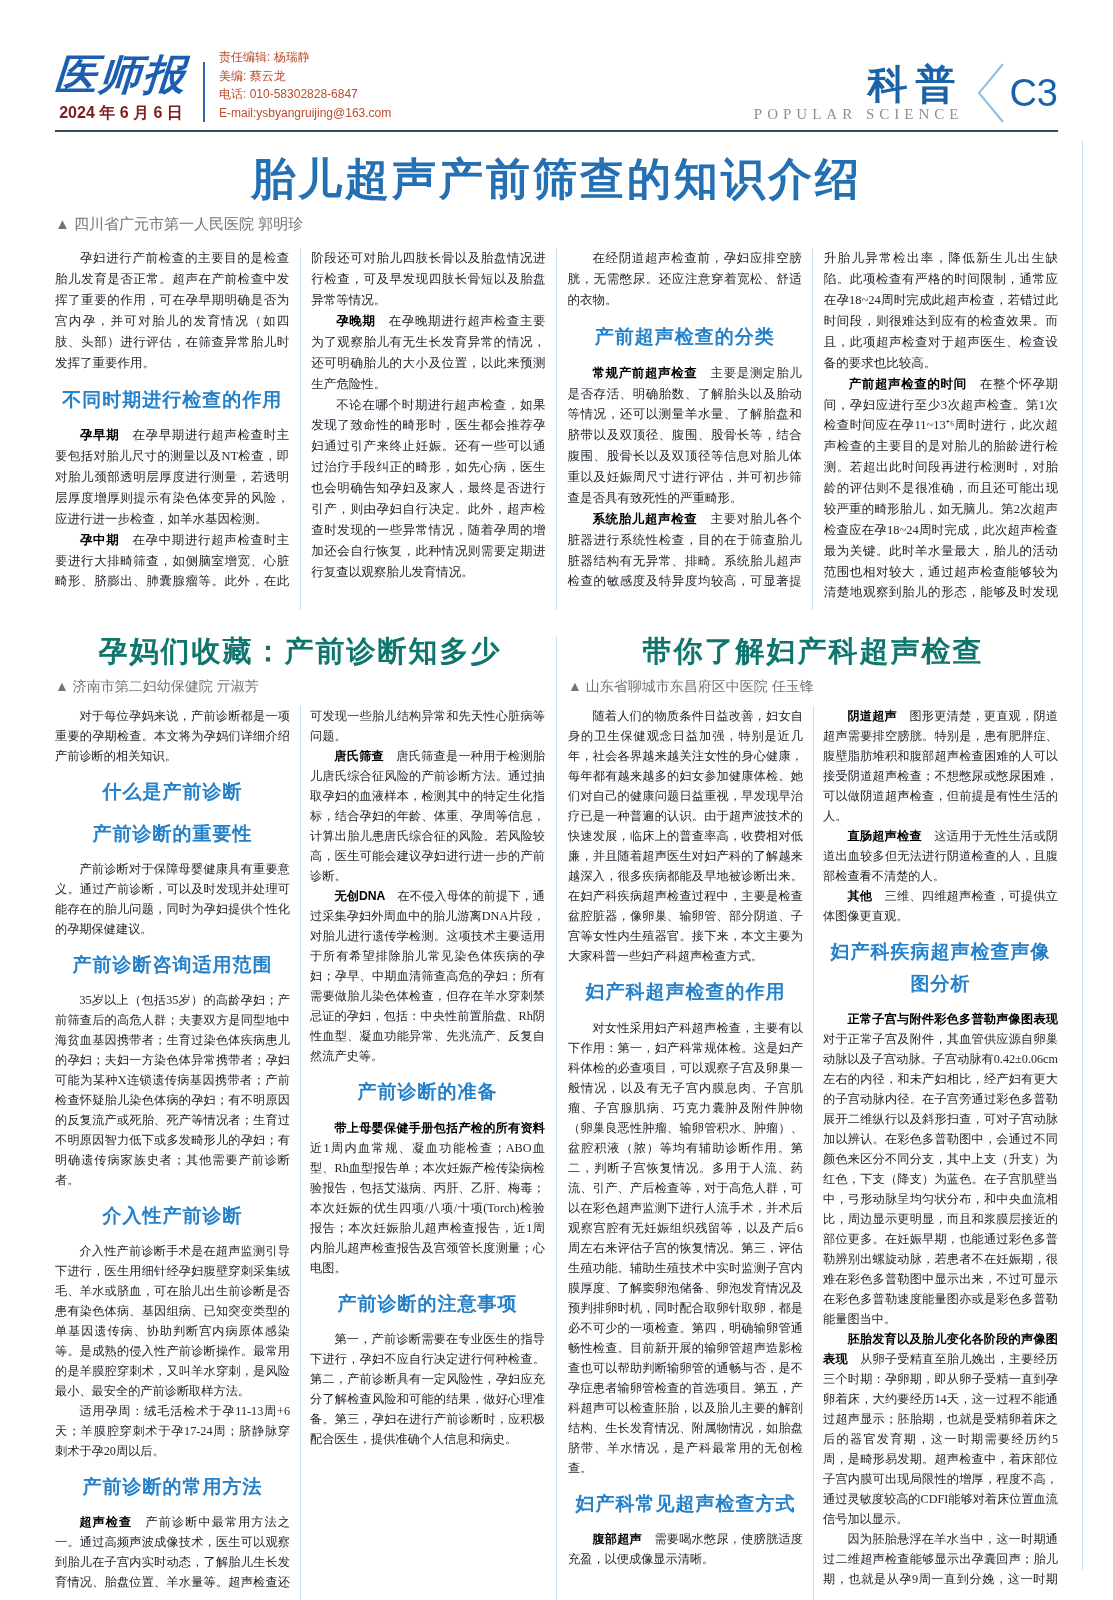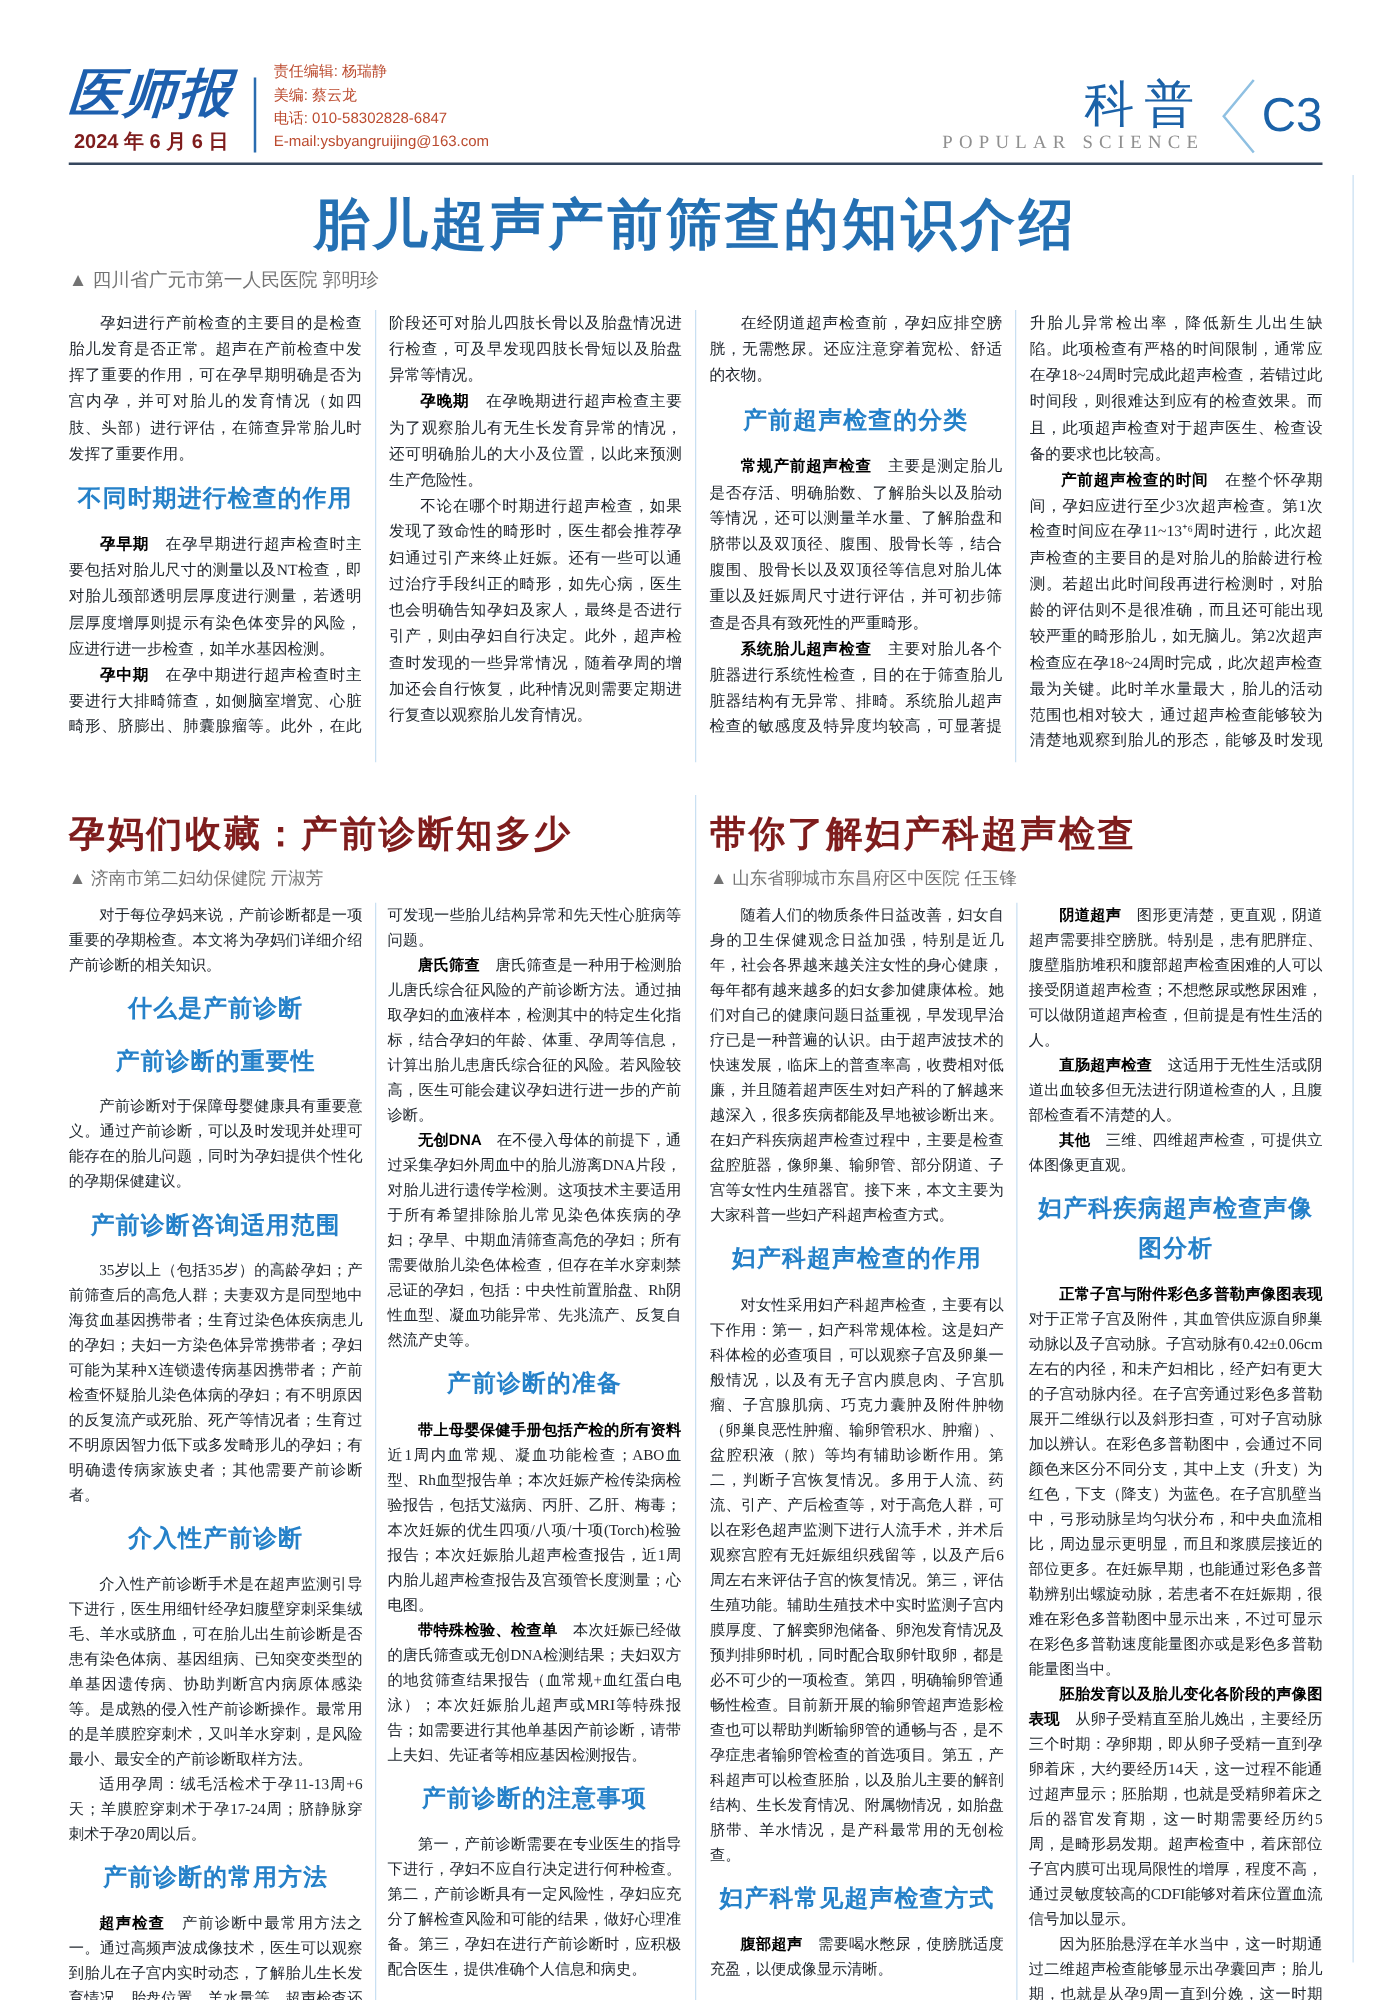--- a/index.html
+++ b/index.html
@@ -10,21 +10,21 @@
   
   .masthead{display:flex;align-items:flex-end;border-bottom:2px solid #36475e;padding-bottom:6px;}
   .mh-left{display:flex;flex-direction:column;align-items:center;}
   .logo{font-family:"Liberation Sans",sans-serif;font-weight:700;font-style:italic;
         font-size:42px;line-height:1.05;color:#1d5fae;transform:skewX(-4deg);letter-spacing:2px;}
   .issue-date{font-size:16px;font-weight:700;color:#7f1d1d;margin-top:6px;font-family:"Liberation Sans",sans-serif;}
   .mh-divider{width:2px;background:#2a6cb0;height:60px;margin:0 14px 2px 16px;}
   .mh-info{font-family:"Liberation Sans",sans-serif;font-size:12px;line-height:1.55;color:#bb4a2e;padding-bottom:2px;}
   .mh-right{margin-left:auto;display:flex;align-items:center;}
   .sec-stack{text-align:right;margin-right:4px;}
-  .sec-cn{font-family:"Liberation Sans",sans-serif;font-weight:400;font-size:40px;line-height:1;
+  .sec-cn{font-family:"Liberation Sans",sans-serif;font-weight:700;font-size:40px;line-height:1;
           color:#1b62a8;letter-spacing:8px;}
   .sec-en{font-family:"Liberation Serif",serif;font-size:15px;color:#8f8f8f;letter-spacing:5px;margin-top:2px;}
   .chevron{margin:0 2px 0 6px;}
   .page-no{font-family:"Liberation Sans",sans-serif;font-weight:400;font-size:38px;color:#1b62a8;line-height:1;}
 
   
   .main-title{margin:18px 0 6px;text-align:center;font-family:"Liberation Sans",sans-serif;
               font-weight:700;font-size:44px;color:#2470b3;letter-spacing:3px;}
   .byline{text-align:left;font-family:"Liberation Sans",sans-serif;font-size:15px;color:#737373;margin:0 0 14px;}
 
@@ -33,22 +33,22 @@
           height:362px;column-fill:auto;overflow:hidden;font-size:12.5px;line-height:1.67;}
   .para{margin:0;text-indent:2em;}
   .lead{font-family:"Liberation Sans",sans-serif;color:#000;}
   .sec-heading{font-family:"Liberation Sans",sans-serif;font-weight:700;color:#2581c9;
                font-size:19px;text-align:center;margin:10px 0;letter-spacing:1px;break-inside:avoid;}
 
   
   .lower{display:flex;margin-top:22px;}
   .half{width:490px;}
   .divider-v{width:1px;background:#c9e0f2;margin:4px 11px 0;}
-  .half-title{margin:16px 0 6px;font-family:"Liberation Sans",sans-serif;
-              font-weight:700;font-size:29px;color:#7f1d1d;letter-spacing:2px;}
+  .half-title{margin:0 0 6px;text-align:center;font-family:"Liberation Sans",sans-serif;
+              font-weight:700;font-size:29px;color:#0f766e;letter-spacing:2px;}
   .half .byline{font-size:14px;margin-bottom:10px;}
   .cols-2{column-count:2;column-gap:20px;column-rule:1px solid #c9e0f2;
           height:902px;column-fill:auto;overflow:hidden;font-size:12.2px;line-height:1.64;}
 
   .edge-line{position:absolute;right:30px;top:140px;height:1430px;width:1px;background:#c9e0f2;}
 </style>
 </head>
 <body>
 
 <div class="page">
@@ -109,21 +109,20 @@
             <p class="para">35岁以上（包括35岁）的高龄孕妇；产前筛查后的高危人群；夫妻双方是同型地中海贫血基因携带者；生育过染色体疾病患儿的孕妇；夫妇一方染色体异常携带者；孕妇可能为某种X连锁遗传病基因携带者；产前检查怀疑胎儿染色体病的孕妇；有不明原因的反复流产或死胎、死产等情况者；生育过不明原因智力低下或多发畸形儿的孕妇；有明确遗传病家族史者；其他需要产前诊断者。</p>
             <h3 class="sec-heading">介入性产前诊断</h3>
             <p class="para">介入性产前诊断手术是在超声监测引导下进行，医生用细针经孕妇腹壁穿刺采集绒毛、羊水或脐血，可在胎儿出生前诊断是否患有染色体病、基因组病、已知突变类型的单基因遗传病、协助判断宫内病原体感染等。是成熟的侵入性产前诊断操作。最常用的是羊膜腔穿刺术，又叫羊水穿刺，是风险最小、最安全的产前诊断取样方法。</p>
             <p class="para">适用孕周：绒毛活检术于孕11-13周+6天；羊膜腔穿刺术于孕17-24周；脐静脉穿刺术于孕20周以后。</p>
             <h3 class="sec-heading">产前诊断的常用方法</h3>
             <p class="para"><b class="lead">超声检查　</b>产前诊断中最常用方法之一。通过高频声波成像技术，医生可以观察到胎儿在子宫内实时动态，了解胎儿生长发育情况、胎盘位置、羊水量等。超声检查还可发现一些胎儿结构异常和先天性心脏病等问题。</p>
             <p class="para"><b class="lead">唐氏筛查　</b>唐氏筛查是一种用于检测胎儿唐氏综合征风险的产前诊断方法。通过抽取孕妇的血液样本，检测其中的特定生化指标，结合孕妇的年龄、体重、孕周等信息，计算出胎儿患唐氏综合征的风险。若风险较高，医生可能会建议孕妇进行进一步的产前诊断。</p>
             <p class="para"><b class="lead">无创DNA　</b>在不侵入母体的前提下，通过采集孕妇外周血中的胎儿游离DNA片段，对胎儿进行遗传学检测。这项技术主要适用于所有希望排除胎儿常见染色体疾病的孕妇；孕早、中期血清筛查高危的孕妇；所有需要做胎儿染色体检查，但存在羊水穿刺禁忌证的孕妇，包括：中央性前置胎盘、Rh阴性血型、凝血功能异常、先兆流产、反复自然流产史等。</p>
             <h3 class="sec-heading">产前诊断的准备</h3>
             <p class="para"><b class="lead">带上母婴保健手册包括产检的所有资料　</b>近1周内血常规、凝血功能检查；ABO血型、Rh血型报告单；本次妊娠产检传染病检验报告，包括艾滋病、丙肝、乙肝、梅毒；本次妊娠的优生四项/八项/十项(Torch)检验报告；本次妊娠胎儿超声检查报告，近1周内胎儿超声检查报告及宫颈管长度测量；心电图。</p>
-            <p class="para"><b class="lead">带特殊检验、检查单　</b>本次妊娠已经做的唐氏筛查或无创DNA检测结果；夫妇双方的地贫筛查结果报告（血常规+血红蛋白电泳）；本次妊娠胎儿超声或MRI等特殊报告；如需要进行其他单基因产前诊断，请带上夫妇、先证者等相应基因检测报告。</p>
             <h3 class="sec-heading">产前诊断的注意事项</h3>
             <p class="para">第一，产前诊断需要在专业医生的指导下进行，孕妇不应自行决定进行何种检查。第二，产前诊断具有一定风险性，孕妇应充分了解检查风险和可能的结果，做好心理准备。第三，孕妇在进行产前诊断时，应积极配合医生，提供准确个人信息和病史。</p>
           </div>
       </section>
       <div class="divider-v"></div>
       <section class="half">
         <h2 class="half-title">带你了解妇产科超声检查</h2>
         <div class="byline">▲ 山东省聊城市东昌府区中医院 任玉锋</div>
         <div class="body cols-2">
             <p class="para">随着人们的物质条件日益改善，妇女自身的卫生保健观念日益加强，特别是近几年，社会各界越来越关注女性的身心健康，每年都有越来越多的妇女参加健康体检。她们对自己的健康问题日益重视，早发现早治疗已是一种普遍的认识。由于超声波技术的快速发展，临床上的普查率高，收费相对低廉，并且随着超声医生对妇产科的了解越来越深入，很多疾病都能及早地被诊断出来。在妇产科疾病超声检查过程中，主要是检查盆腔脏器，像卵巢、输卵管、部分阴道、子宫等女性内生殖器官。接下来，本文主要为大家科普一些妇产科超声检查方式。</p>

